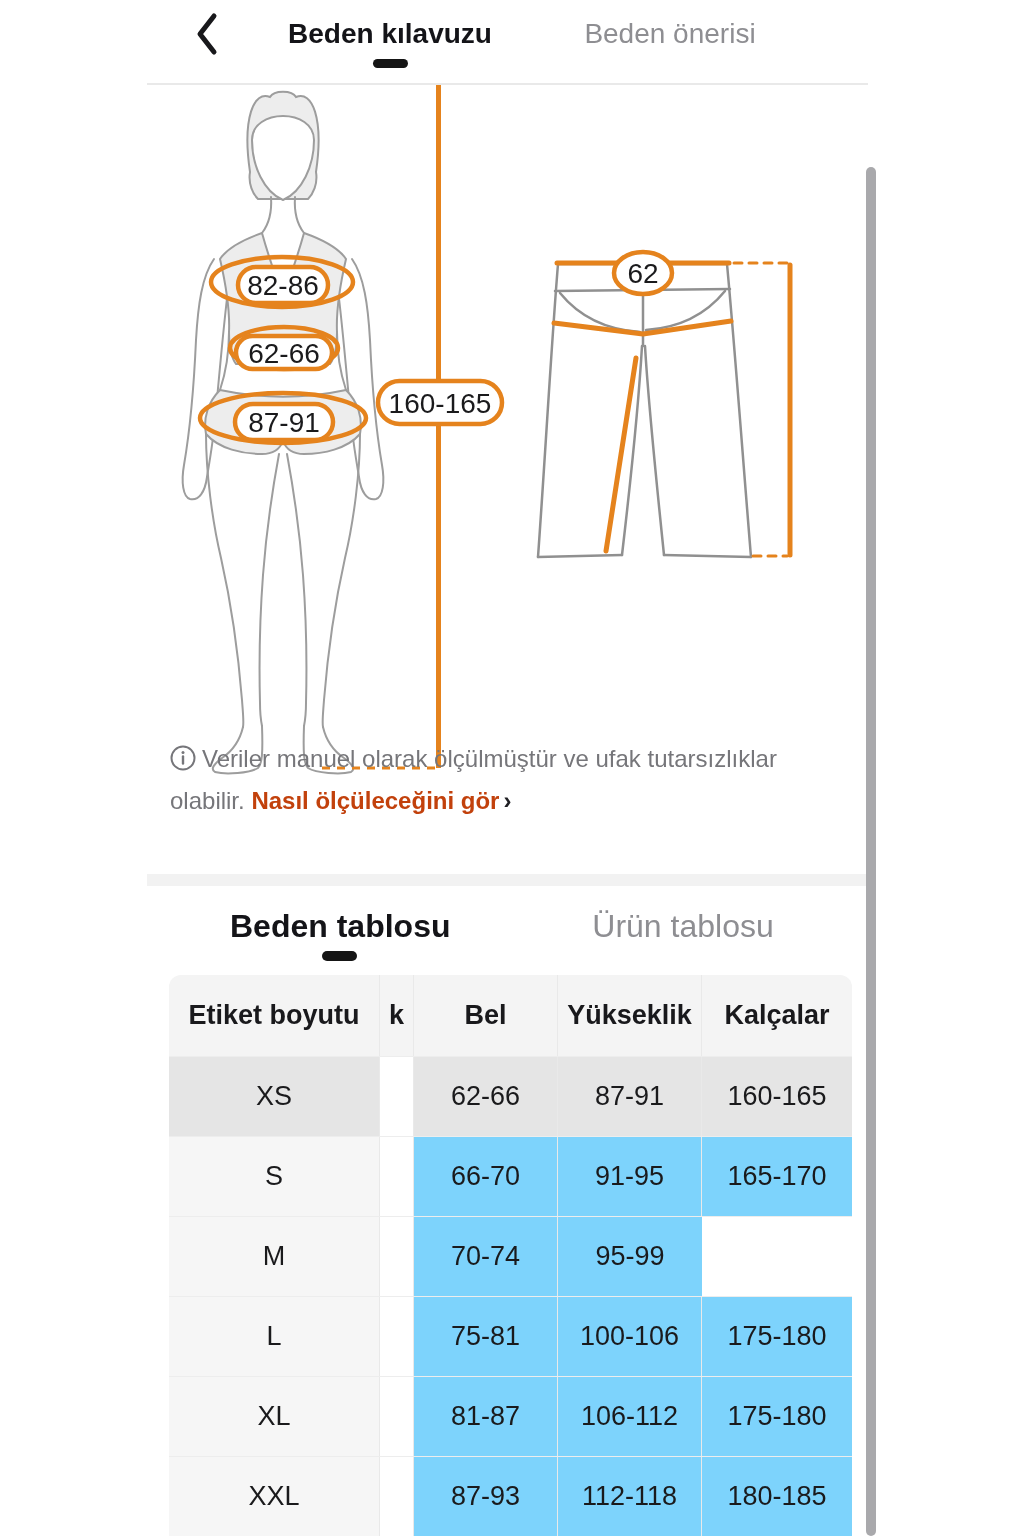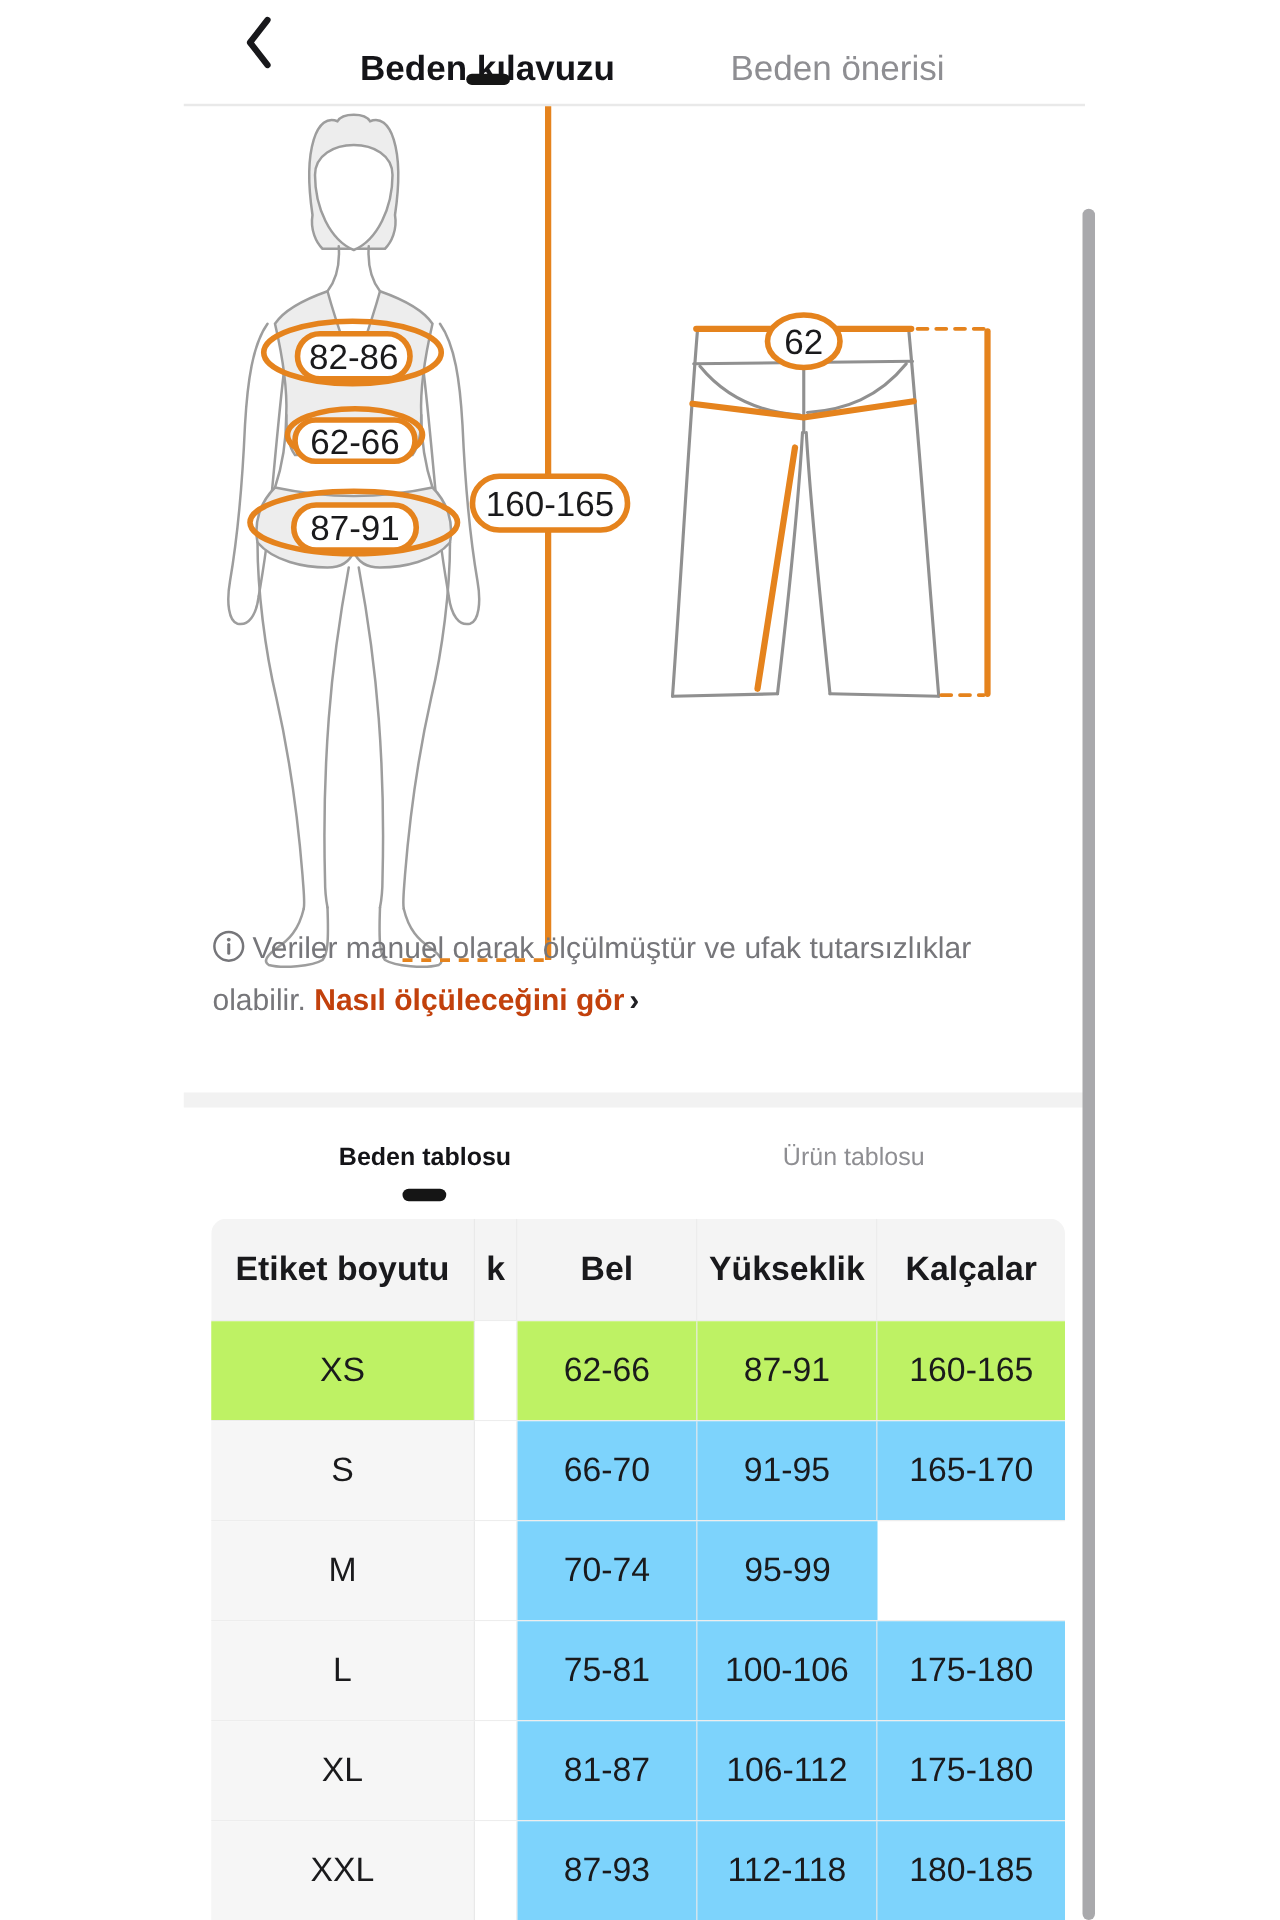--- a/index.html
+++ b/index.html
@@ -4,58 +4,58 @@
 <style>
   html,body{margin:0;padding:0;}
   body{
     width:1024px;height:1536px;position:relative;background:#ffffff;
     font-family:"Liberation Sans", sans-serif;overflow:hidden;color:#19191c;
   }
   .abs{position:absolute;}
 
   
   .back-btn{left:192px;top:12px;width:30px;height:44px;background:none;border:none;padding:0;cursor:pointer;}
-  .tab-top{top:16px;width:220px;text-align:center;font-size:28px;line-height:36px;white-space:nowrap;margin-top:21px;}
+  .tab-top{top:16px;width:220px;text-align:center;font-size:28px;line-height:36px;white-space:nowrap;}
   .tab-top.active{left:280px;font-weight:700;color:#141418;}
   .tab-top.inactive{left:560px;font-weight:400;color:#8e8e92;}
   .tab-underline{background:#151515;border-radius:6px;}
   .tab-underline.t1{left:373px;top:59px;width:35px;height:9px;}
   .hairline{left:147px;top:83px;width:721px;height:2px;background:#e9e9e9;}
 
   
   .diagram{left:147px;top:84px;width:721px;height:692px;}
   svg text{font-family:"Liberation Sans", sans-serif;}
   .pill-txt{font-size:28px;font-weight:500;fill:#1a1a1c;text-anchor:middle;}
 
   
   .disclaimer{left:170px;top:740px;width:700px;font-size:24px;line-height:38px;color:#76767a;margin:0;}
   .disclaimer .ico{display:inline-block;vertical-align:-4px;margin-right:6px;}
   .disclaimer .link{color:#c2410c;font-weight:600;}
   .disclaimer .chev{color:#202024;font-weight:600;margin-left:4px;}
 
   
   .band{left:147px;top:874px;width:721px;height:12px;background:#f2f2f2;}
-  .tab-sec{top:908px;width:220px;text-align:center;font-size:20px;line-height:36px;white-space:nowrap;}
+  .tab-sec{top:908px;width:220px;text-align:center;font-size:32px;line-height:36px;white-space:nowrap;}
   .tab-sec.active{left:230px;font-weight:700;color:#141418;}
   .tab-sec.inactive{left:573px;font-weight:400;color:#8e8e92;}
   .tab-underline.t2{left:322px;top:951px;width:35px;height:10px;}
 
   
   .size-table{left:169px;top:975px;width:683px;}
   .thead,.trow{display:grid;grid-template-columns:211px 34px 144px 144px 150px;box-sizing:border-box;}
   .thead{height:81px;border-radius:12px 12px 0 0;overflow:hidden;}
   .trow{height:80px;border-top:1px solid #ededed;}
   .cell{display:flex;align-items:center;justify-content:center;font-size:27px;box-sizing:border-box;
         border-right:1px solid #e9e9e9;background:#7dd3fc;}
   .cell:last-child{border-right:none;}
   .thead .cell{background:#f4f4f4;font-weight:600;color:#19191c;}
   .trow .cell{font-weight:500;color:#1a1a1c;}
   .trow .c1{background:#f6f6f6;}
   .trow .c2{background:#ffffff;}
-  .trow.hl .c1,.trow.hl .c3,.trow.hl .c4,.trow.hl .c5{background:#bef264;}
+  .trow.hl .c1,.trow.hl .c3,.trow.hl .c4,.trow.hl .c5{background:#e5e5e5;}
 
   
   .scrollbar{left:866px;top:167px;width:10px;height:1369px;background:#a9a9ac;border-radius:6px;}
 </style>
 </head>
 <body>
 
 <div>
 
   <button class="abs back-btn">

